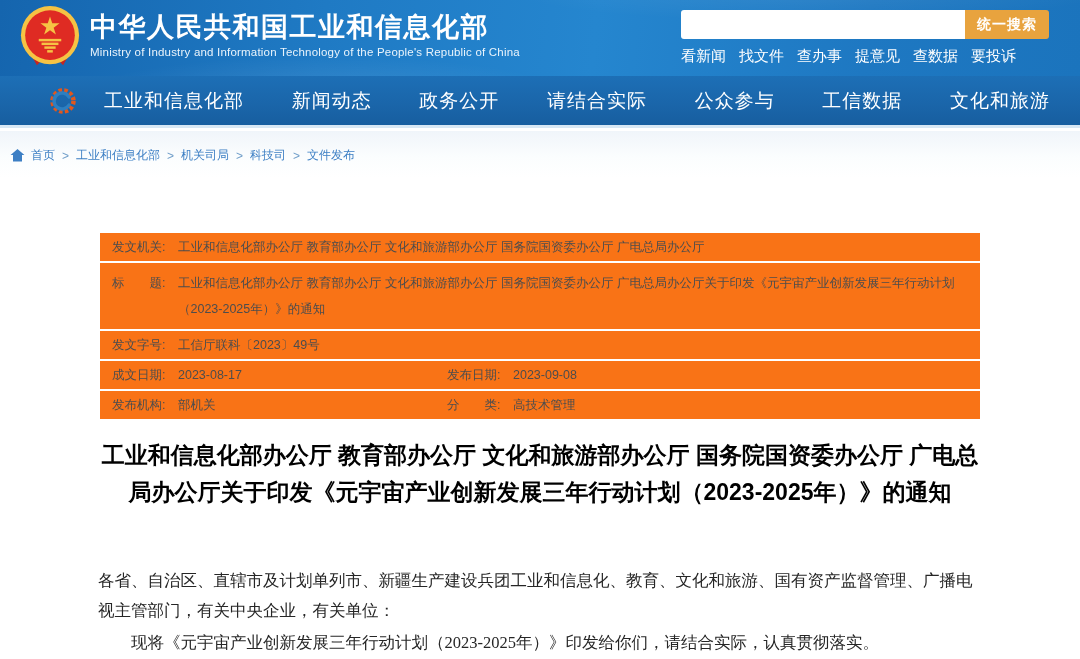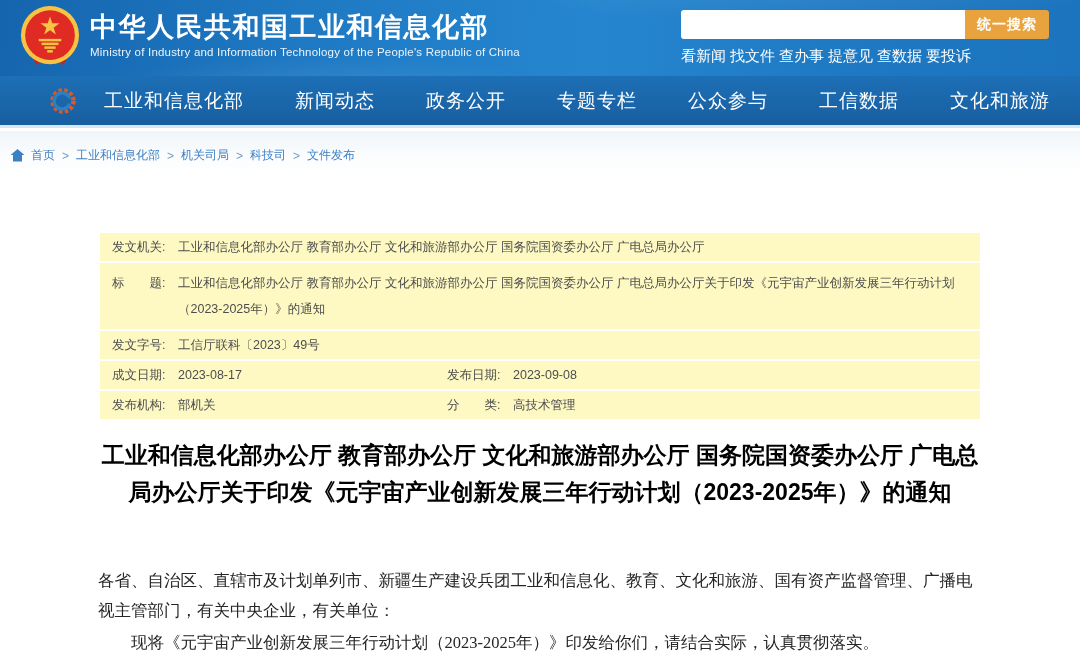--- a/index.html
+++ b/index.html
@@ -20,21 +20,21 @@
   .emblem { width:60px; height:64px; margin-right:10px; }
   .brand-text { padding-top:6px; }
   .site-title { color:#fff; font-size:27px; font-weight:bold; letter-spacing:1.5px; line-height:32px; }
   .site-subtitle { color:#eaf4fc; font-size:11.5px; margin-top:3px; letter-spacing:.2px;text-align:center; }
 
   .search-wrap { position:absolute; left:681px; top:10px; display:flex; z-index:2;}
   .search-input { width:284px; height:29px; border:none; outline:none; background:#fff;
     border-radius:3px 0 0 3px; padding:0 8px; font-size:13px; }
   .search-btn { width:84px; height:29px; border:none; background:#e8a33e; color:#fff;
     font-size:14px; font-weight:bold; border-radius:0 3px 3px 0; cursor:pointer; letter-spacing:1px;}
-  .quick-links { position:absolute; left:681px; top:47px; display:flex; gap:4px; z-index:2;}
+  .quick-links { position:absolute; left:681px; top:47px; display:flex; gap:13px; z-index:2;}
   .quick-links a { color:#fff; font-size:15px; text-decoration:none; cursor:pointer; white-space:nowrap;}
 
   
   .nav {
     position:absolute; left:0; top:76px; width:1080px; height:52px;
     background:linear-gradient(180deg,#1d6fb6 0%,#1a65a9 60%,#175e9f 100%);
     border-bottom:3px solid #d7e7f4;
   }
   .nav-inner { position:absolute; left:48px; right:30px; top:0; height:49px; display:flex; align-items:center; }
   .nav-logo { width:30px; height:30px; margin-right:26px; flex:0 0 auto; }
@@ -45,21 +45,21 @@
   .crumb-strip { position:absolute; left:0; top:131px; width:1080px; height:47px;
     background:linear-gradient(180deg,#f0f5fa 0%,#fbfdfe 55%,#ffffff 100%); }
   .crumbs { position:absolute; left:10px; top:16px; display:flex; align-items:center; font-size:12px; }
   .crumb-home { display:flex; align-items:center; cursor:pointer; }
   .crumb-home svg { margin-right:6px; }
   .crumb-link { color:#3d7fc4; text-decoration:none; cursor:pointer; }
   .crumb-sep { color:#6f9dc9; margin:0 7px; }
 
   
   .meta-table { position:absolute; left:100px; top:233px; width:880px; font-size:12.5px; color:#4d4d4d; }
-  .meta-row { background:#fef9c3; margin-bottom:2px; display:flex; padding:6px 0 6px 12px; line-height:16px; }
+  .meta-row { background:#f97316; margin-bottom:2px; display:flex; padding:6px 0 6px 12px; line-height:16px; }
   .meta-row.tall { padding:7px 0 7px 12px; line-height:26px; }
   .meta-label { flex:0 0 66px; white-space:pre; }
   .meta-value { flex:1; padding-right:14px; }
   .meta-cell-a { flex:0 0 335px; display:flex; }
   .meta-cell-b { flex:1; display:flex; }
 
   
   .article-title { position:absolute; left:99px; top:437px; width:882px;
     font-size:23px; font-weight:bold; color:#000; text-align:center; line-height:37px;
     font-family:"Liberation Sans","DejaVu Sans",sans-serif; }
@@ -109,21 +109,21 @@
   <div class="nav">
     <div class="nav-inner">
       <svg class="nav-logo" viewBox="0 0 30 30">
         <circle cx="15" cy="15" r="10.5" fill="none" stroke="#e2571d" stroke-width="4.5" stroke-dasharray="3.4 2.2"></circle>
         <path d="M21 11 A8 8 0 1 0 21 19" fill="none" stroke="#2d7fc1" stroke-width="3.4" stroke-linecap="round"></path>
       </svg>
       <div class="nav-items">
         <span class="nav-item">工业和信息化部</span>
         <span class="nav-item">新闻动态</span>
         <span class="nav-item">政务公开</span>
-        <span class="nav-item">专题专栏</span>
+        <span class="nav-item">请结合实际</span>
         <span class="nav-item">公众参与</span>
         <span class="nav-item">工信数据</span>
         <span class="nav-item">文化和旅游</span>
       </div>
     </div>
   </div>
 
   <div class="crumb-strip">
     <div class="crumbs">
       <span class="crumb-home">

